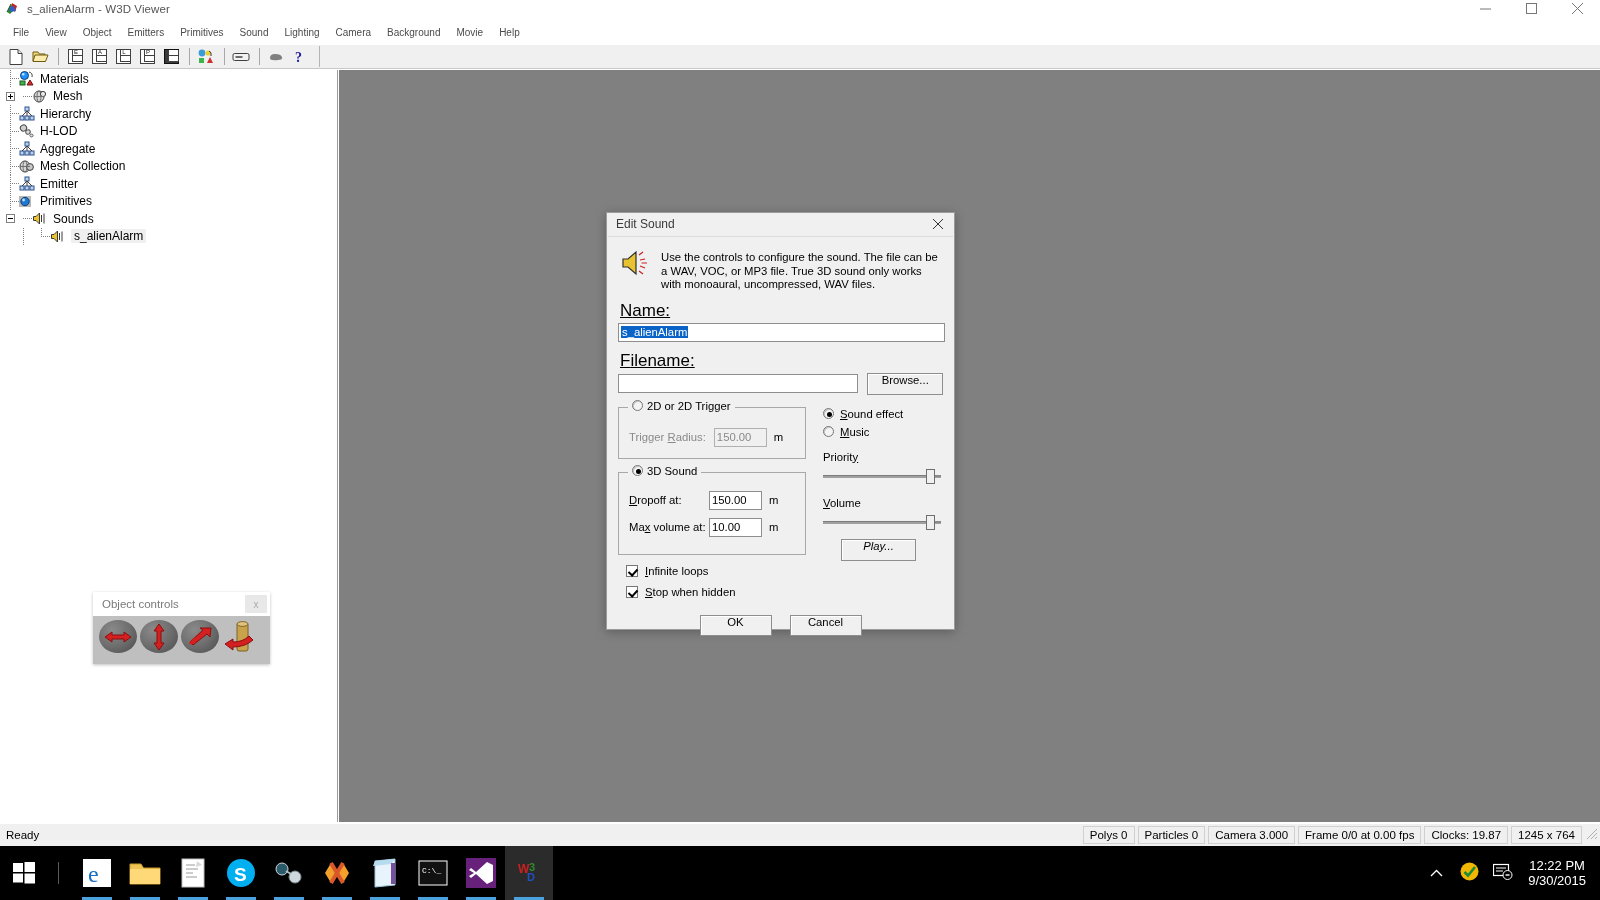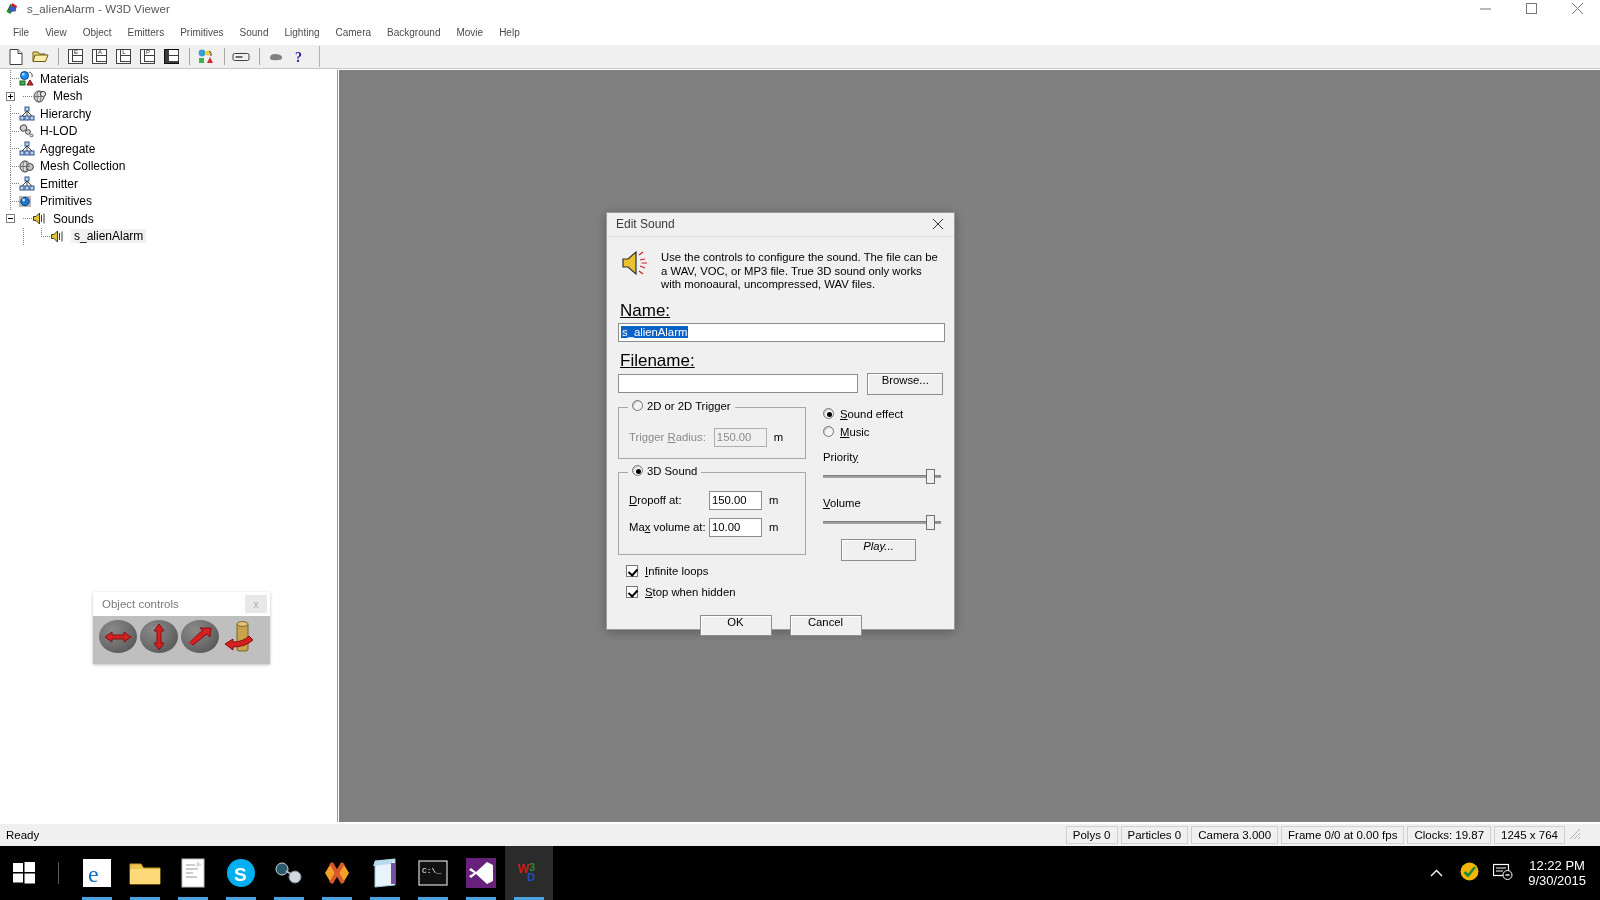--- a/index.html
+++ b/index.html
@@ -216,21 +216,21 @@
 
   
   .statusbar {
     position: absolute; left: 0; top: 824px;
     width: 1600px; height: 22px;
     background: #f0f0f0;
     display: flex; align-items: center;
     font-size: 11.5px; color: #000;
   }
   .status-ready { padding-left: 6px; }
-  .status-panes { position:absolute; right: 17px; top:2px; display:flex; height: 20px;}
+  .status-panes { position:absolute; right: 0; top:2px; display:flex; height: 20px;}
   .status-pane {
     border: 1px solid #d0d0d0;
     height: 18px; line-height: 16px;
     padding: 0 6px;
     margin-left: 3px;
     white-space: nowrap;
     background: #f0f0f0;
     font-size: 11.5px;
   }
   .status-grip {

